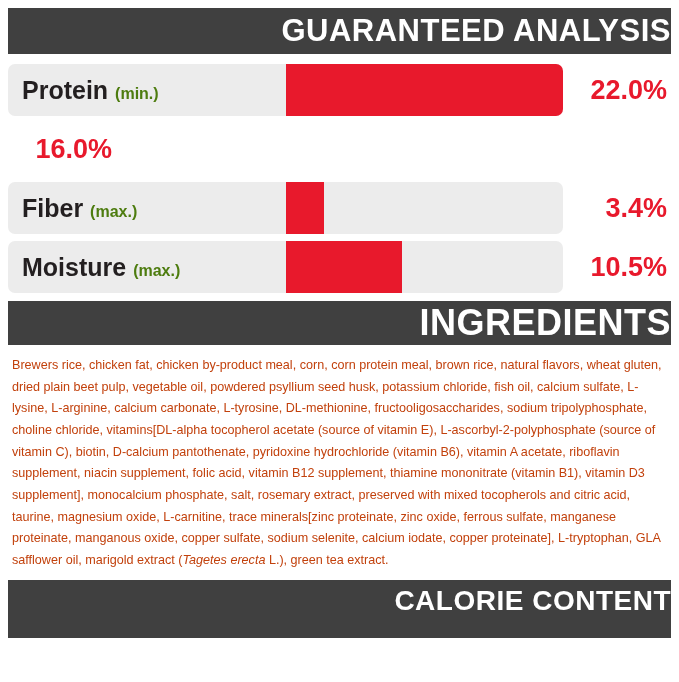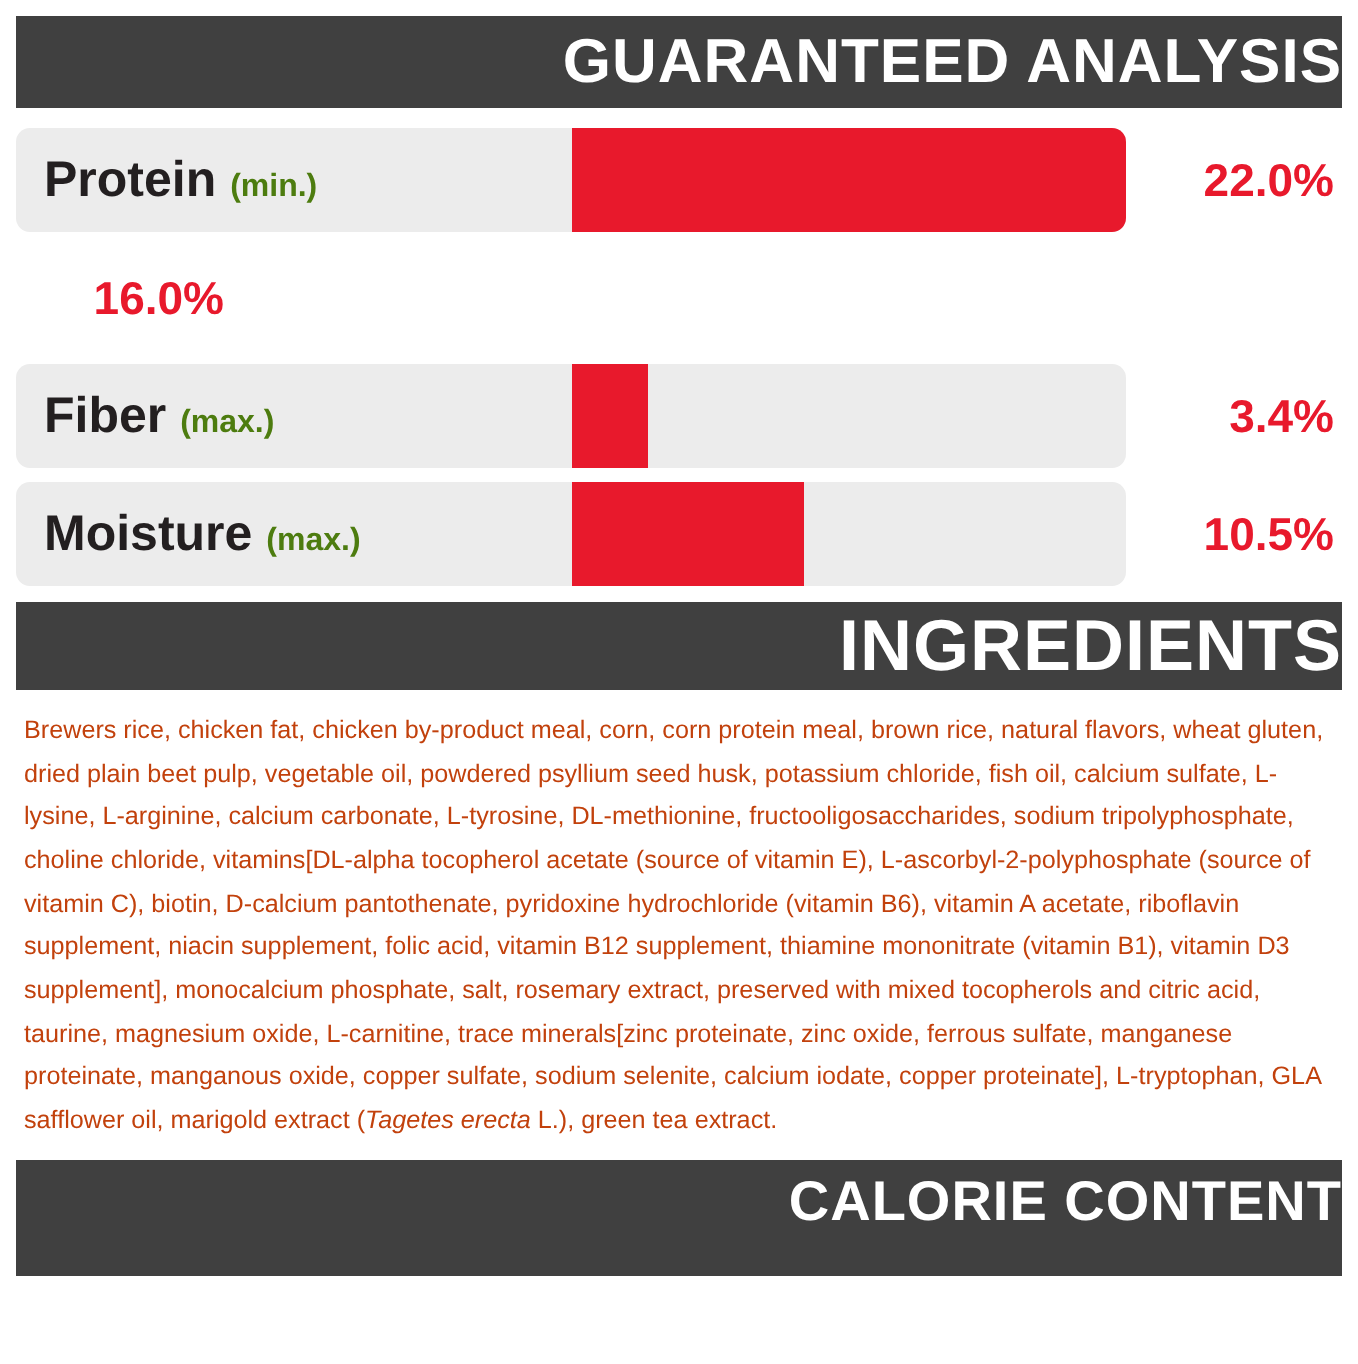--- a/index.html
+++ b/index.html
@@ -91,21 +91,21 @@
     left: 50%;
     background: #e8192c;
     z-index: 1;
   }
   .ga-value {
     flex: 0 0 108px;
     display: flex;
     align-items: center;
     justify-content: flex-end;
     padding-right: 4px;
-    font-size: 23px;
+    font-size: 27px;
     font-weight: bold;
     color: #e8192c;
     box-sizing: border-box;
   }
 
   
   .body-text {
     font-size: 12.6px;
     line-height: 1.72;
     color: #c2410c;

